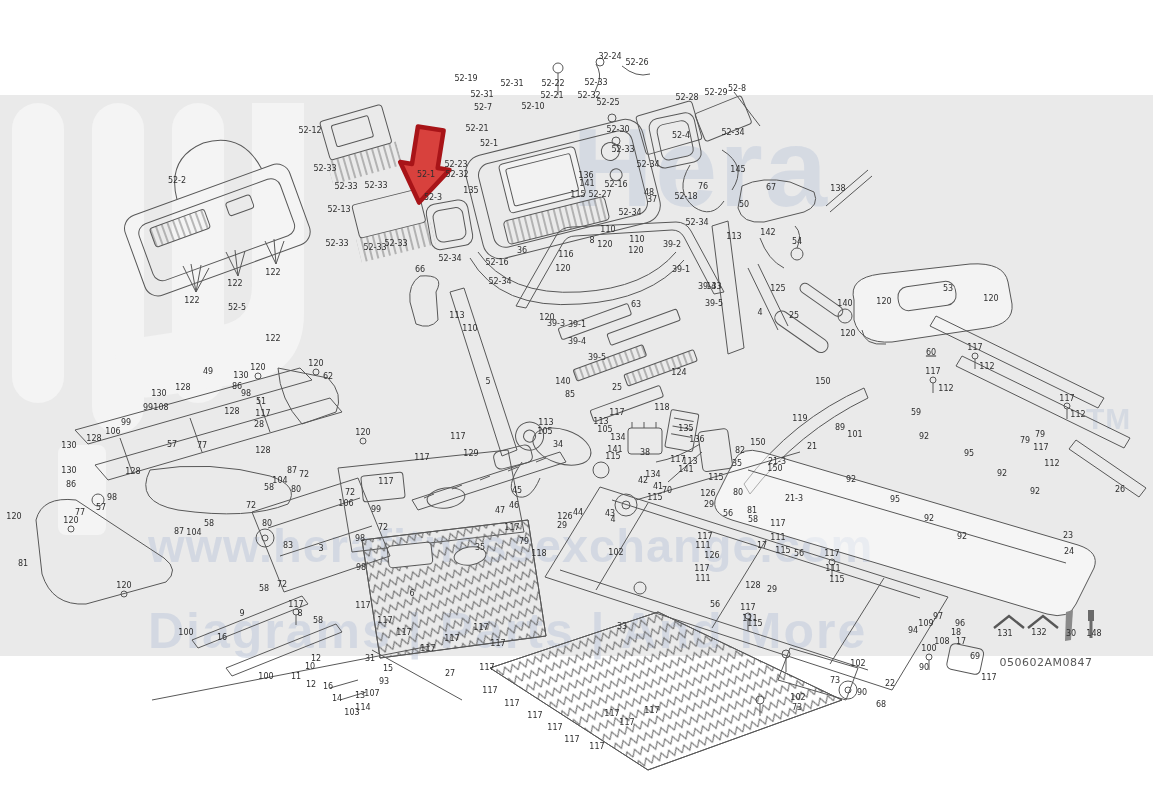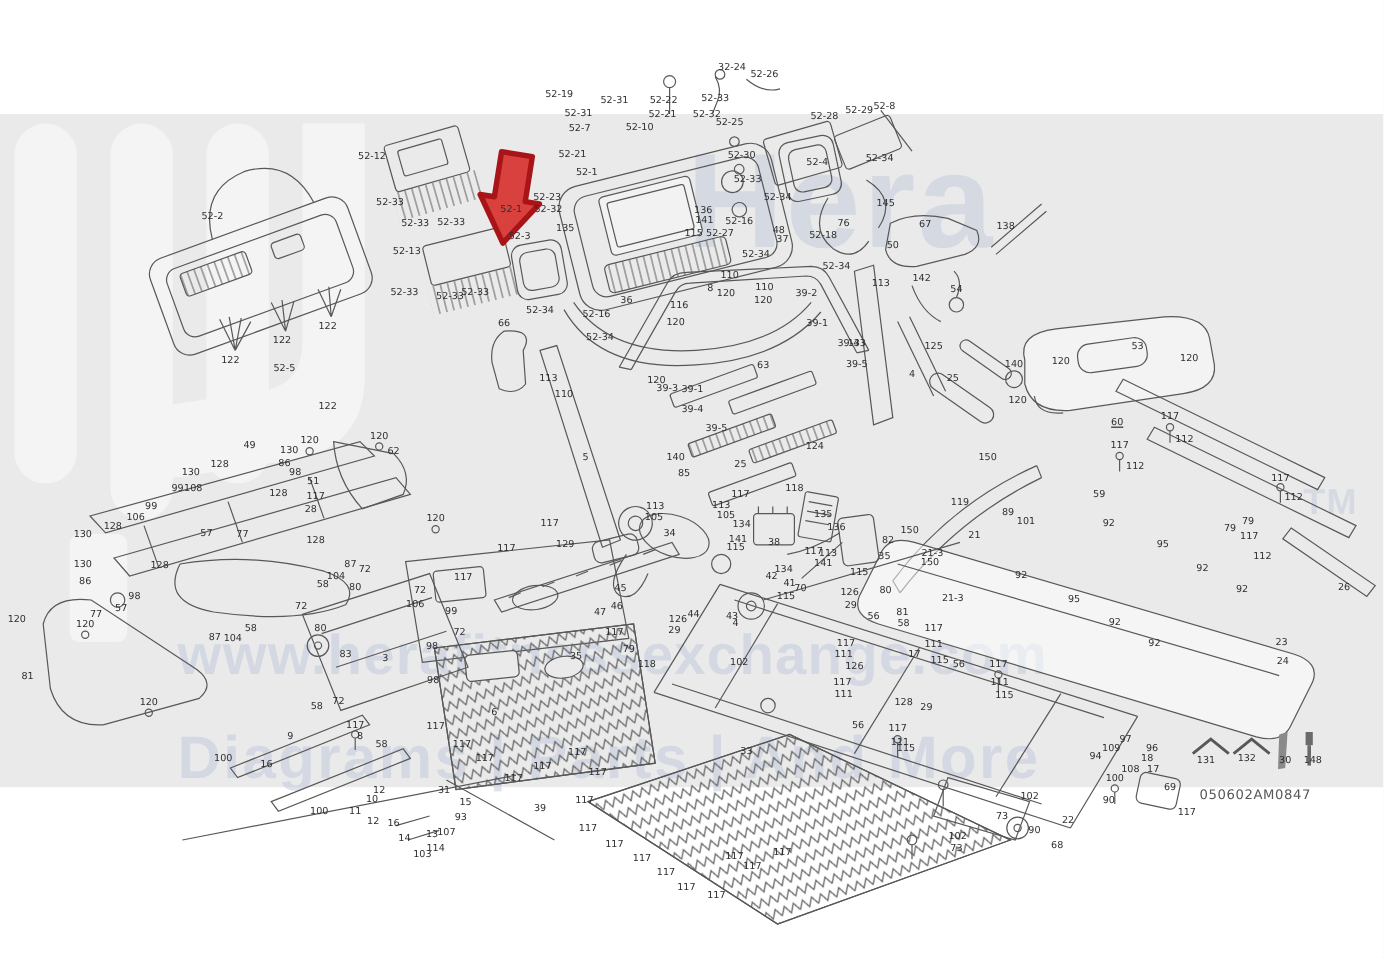--- a/index.html
+++ b/index.html
@@ -549,21 +549,21 @@
       <span class="plabel" style="left: 311px; top: 684px;">12</span>
       <span class="plabel" style="left: 328px; top: 686px;">16</span>
       <span class="plabel" style="left: 337px; top: 698px;">14</span>
       <span class="plabel" style="left: 360px; top: 695px;">13</span>
       <span class="plabel" style="left: 372px; top: 693px;">107</span>
       <span class="plabel" style="left: 363px; top: 707px;">114</span>
       <span class="plabel" style="left: 352px; top: 712px;">103</span>
       <span class="plabel" style="left: 370px; top: 658px;">31</span>
       <span class="plabel" style="left: 388px; top: 668px;">15</span>
       <span class="plabel" style="left: 384px; top: 681px;">93</span>
-      <span class="plabel" style="left: 450px; top: 673px;">39</span>
+      <span class="plabel" style="left: 450px; top: 673px;">27</span>
       <span class="plabel" style="left: 447px; top: 453px; margin-left: 24px;">129</span>
       <span class="plabel" style="left: 458px; top: 436px;">117</span>
       <span class="plabel" style="left: 422px; top: 457px;">117</span>
       <span class="plabel" style="left: 386px; top: 481px;">117</span>
       <span class="plabel" style="left: 517px; top: 490px;">45</span>
       <span class="plabel" style="left: 514px; top: 505px;">46</span>
       <span class="plabel" style="left: 500px; top: 510px;">47</span>
       <span class="plabel" style="left: 512px; top: 527px;">117</span>
       <span class="plabel" style="left: 524px; top: 541px;">79</span>
       <span class="plabel" style="left: 480px; top: 547px;">35</span>

